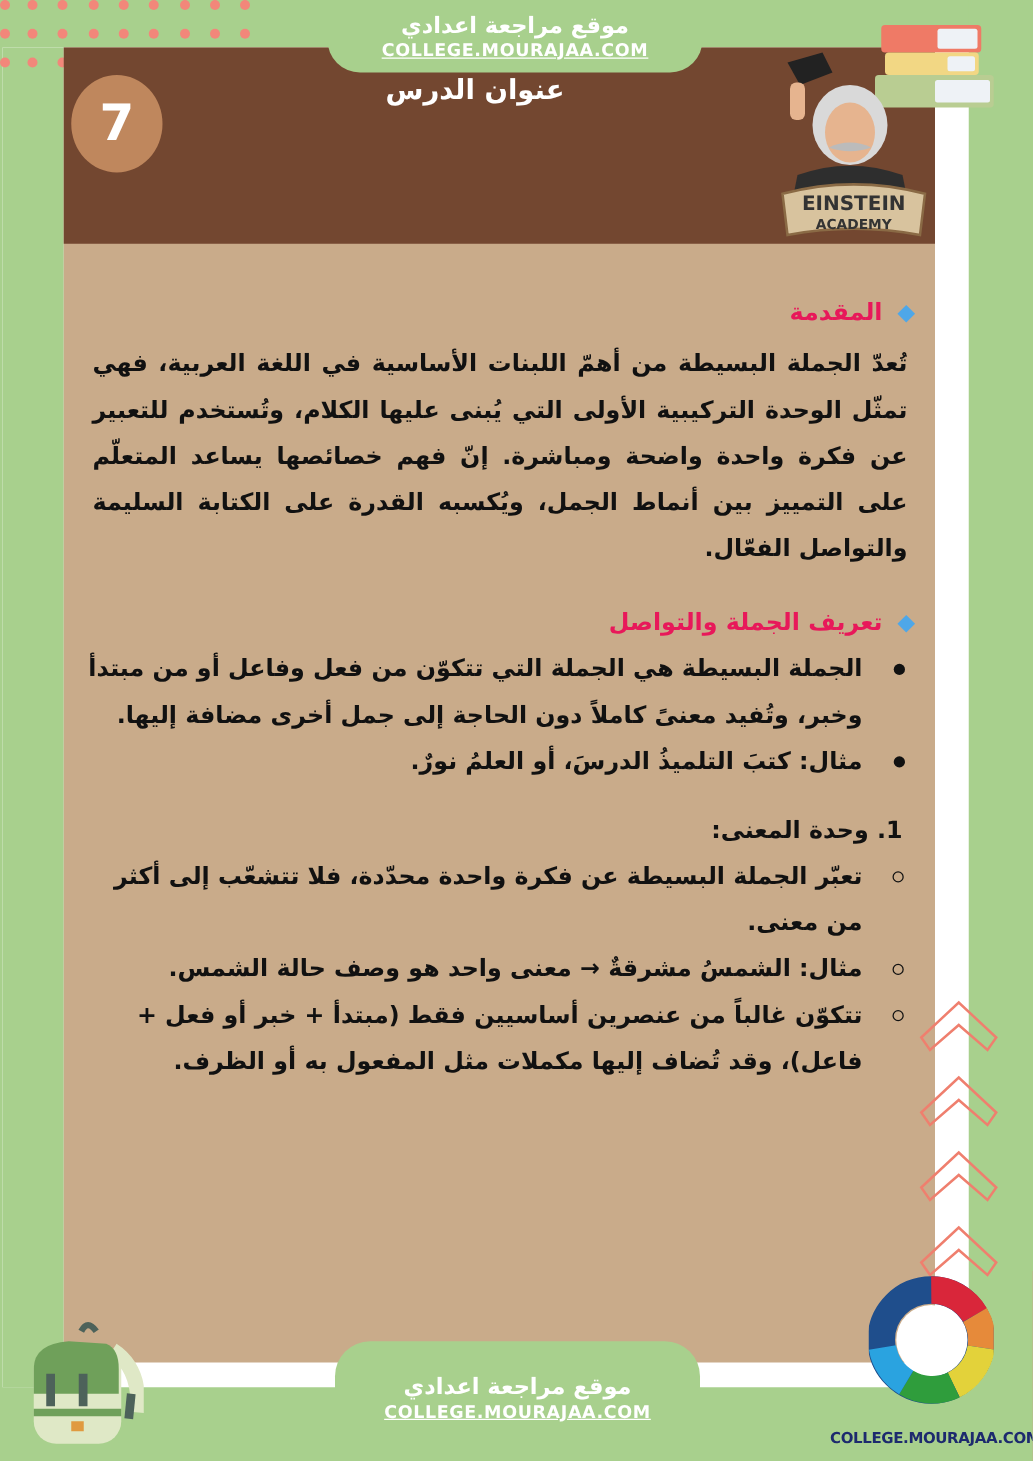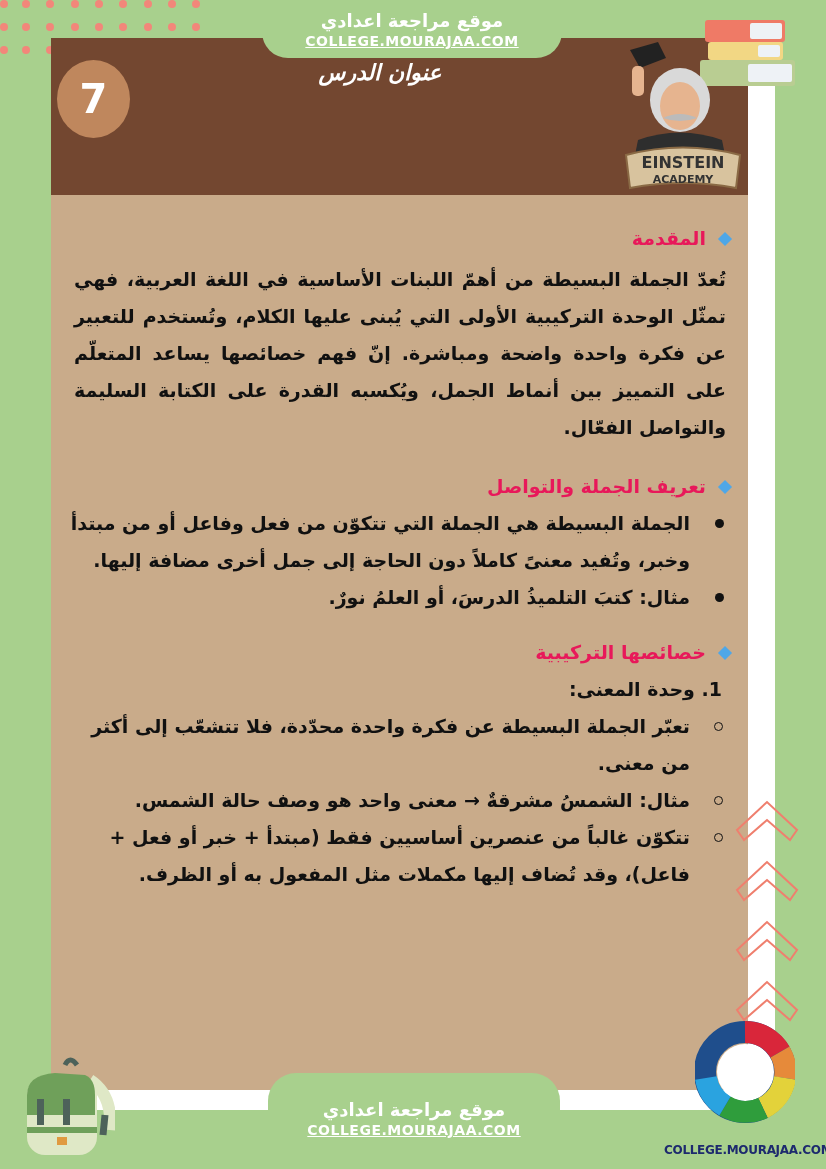--- a/index.html
+++ b/index.html
@@ -38,21 +38,21 @@
     background:#734730;
   }
   .num-circle {
     position:absolute; left:57px; top:60px; width:73px; height:78px;
     border-radius:50%; background:#bf875d;
     display:flex; align-items:center; justify-content:center;
     color:#fff; font-size:40px; font-weight:bold;
   }
   .header-titles {
     position:absolute; left:150px; top:60px; width:460px; text-align:center;
-    color:#fff; direction:rtl;font-style:italic;
+    color:#fff; direction:rtl;
   }
   .header-titles .t1 { font-size:22px; font-weight:bold; margin-bottom:6px; }
   .header-titles .t2 { font-size:24px; font-weight:bold; }
   .top-badge {
     position:absolute; left:262px; top:0; width:300px; height:58px;
     background:#a8d08d; border-radius:0 0 26px 26px;
     text-align:center; color:#fff;
   }
   .badge-line1 { font-size:18px; font-weight:bold; margin-top:10px; display:block; }
   .badge-line2 { font-size:14px; font-weight:bold; text-decoration:underline; letter-spacing:.5px; display:block; margin-top:2px; }
@@ -60,21 +60,21 @@
     position:absolute; left:268px; top:1073px; width:292px; height:96px;
     background:#a8d08d; border-radius:28px 28px 0 0;
     text-align:center; color:#fff;
   }
   .bottom-badge .badge-line1 { margin-top:26px; }
   .einstein {
     position:absolute; left:618px; top:40px; width:130px; height:155px;
   }
   .books { position:absolute; left:700px; top:10px; width:100px; height:85px; }
   .body-text {
-    position:absolute; left:70px; top:220px; width:660px;
+    position:absolute; left:70px; top:232px; width:660px;
     direction:rtl; color:#111; font-size:19px; font-weight:bold; line-height:37px;
   }
   .section-head {
     color:#e8185a; font-size:19px; font-weight:bold; display:flex; align-items:center; gap:10px;
   }
   .diamond {
     width:10px; height:10px; background:#4ea7e8; transform:rotate(45deg); display:inline-block; margin-left:4px;
   }
   .para { margin:4px; text-align:justify; text-align-last:right; }
   ul.bul { margin:0; padding:0 40px 0 0; list-style:none; }
@@ -186,24 +186,20 @@
     <span class="diamond"></span>
     <span>تعريف الجملة والتواصل</span>
   </div>
   <ul class="bul">
     <li>الجملة البسيطة هي الجملة التي تتكوّن من فعل وفاعل أو من مبتدأ وخبر، وتُفيد معنىً كاملاً دون الحاجة إلى جمل أخرى مضافة إليها.</li>
     <li>مثال: كتبَ التلميذُ الدرسَ، أو العلمُ نورٌ.</li>
   </ul>
 
   <div class="gap"></div>
 
-  <div class="section-head">
-    <span class="diamond"></span>
-    <span>خصائصها التركيبية</span>
-  </div>
 
   <div class="numhead">
     <span>1.</span>
     <span>وحدة المعنى:</span>
   </div>
   <ul class="circ">
     <li>تعبّر الجملة البسيطة عن فكرة واحدة محدّدة، فلا تتشعّب إلى أكثر من معنى.</li>
     <li>مثال: الشمسُ مشرقةٌ → معنى واحد هو وصف حالة الشمس.</li>
   </ul>
 

